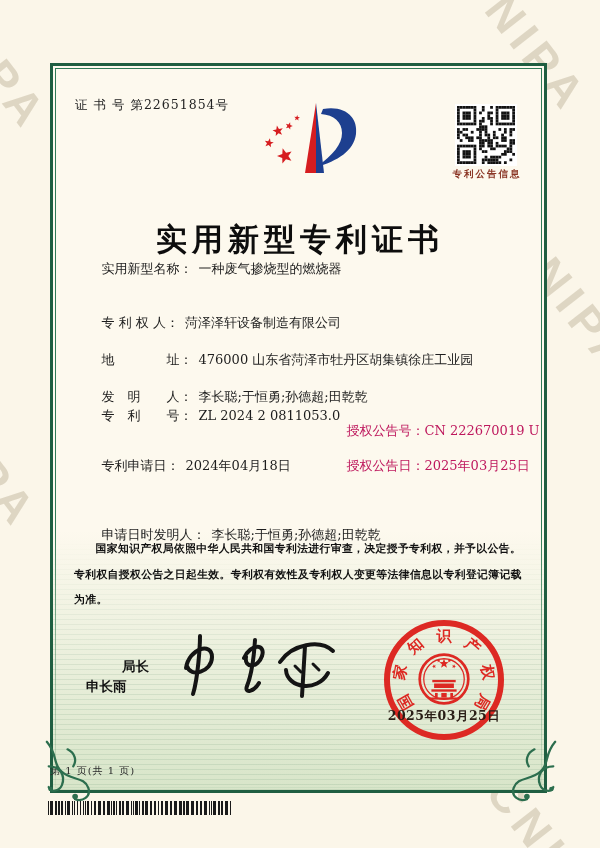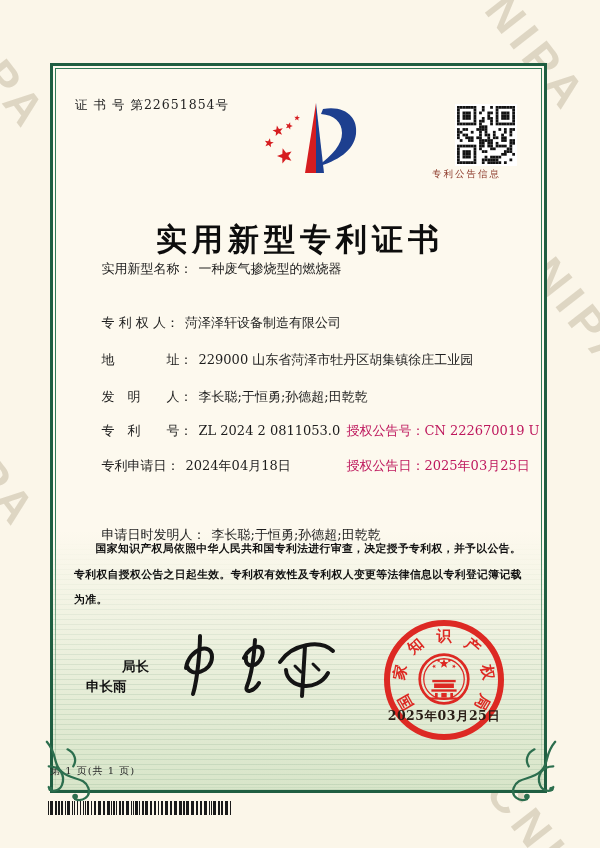--- a/index.html
+++ b/index.html
@@ -23,22 +23,22 @@
   .wave{position:absolute;left:0;right:0;bottom:0;height:250px;
         background:repeating-linear-gradient(0deg,rgba(37,104,66,.10) 0 1px,rgba(37,104,66,0) 1px 5px);
         -webkit-mask-image:linear-gradient(180deg,transparent 0,#000 55%);
         mask-image:linear-gradient(180deg,transparent 0,#000 55%);}
 
   .certno{position:absolute;left:75px;top:97px;font-size:12.5px;color:#222;letter-spacing:1px;}
 
   .logo{position:absolute;left:253px;top:97px;width:106px;height:84px;}
 
   .qr{position:absolute;left:455px;top:104px;width:58px;height:58px;background:#fff;padding:2px;}
-  .qr-caption{position:absolute;left:432px;top:168px;width:110px;text-align:left;
-              font-size:9.5px;color:#8a3524;letter-spacing:2px;font-weight:normal;}
+  .qr-caption{position:absolute;left:432px;top:168px;width:110px;text-align:center;
+              font-size:9.5px;color:#8a3524;letter-spacing:2px;font-weight:bold;}
 
   .title{position:absolute;left:50px;top:176px;width:500px;text-align:center;
          font-size:31px;font-weight:bold;color:#0d0d0d;letter-spacing:5px;margin-top:43px;}
 
   .row{position:absolute;left:85px;font-size:13px;color:#1d1d1d;white-space:pre;}
   .row .lab{display:inline-block;}
   .row .val{margin-left:6px;}
   .col2{position:absolute;left:330px;font-size:13px;color:#be185d;white-space:pre;}
 
   .statement{position:absolute;left:74px;top:536px;width:456px;font-size:10.8px;
@@ -326,27 +326,27 @@
 
   <div class="title">实用新型专利证书</div>
 
   <div class="row" style="top:245px;">
     <span class="lab">实用新型名称：</span><span class="val">一种废气掺烧型的燃烧器</span>
   </div>
   <div class="row" style="top:299px;">
     <span class="lab">专 利 权 人：</span><span class="val">菏泽泽轩设备制造有限公司</span>
   </div>
   <div class="row" style="top:336px;">
-    <span class="lab">地　　　　址：</span><span class="val">229000 山东省菏泽市牡丹区胡集镇徐庄工业园</span>
+    <span class="lab">地　　　　址：</span><span class="val">476000 山东省菏泽市牡丹区胡集镇徐庄工业园</span>
   </div>
   <div class="row" style="top:373px;">
     <span class="lab">发　明　　人：</span><span class="val">李长聪;于恒勇;孙德超;田乾乾</span>
   </div>
 
-  <div class="row" style="top:407px;">
+  <div class="row" style="top:392px;">
     <span class="lab">专　利　　号：</span><span class="val">ZL 2024 2 0811053.0</span>
   </div>
   <div class="col2" style="top:407px;">
     <span class="lab">授权公告号：</span><span class="val">CN 222670019 U</span>
   </div>
   <div class="row" style="top:442px;">
     <span class="lab">专利申请日：</span><span class="val">2024年04月18日</span>
   </div>
   <div class="col2" style="top:442px;">
     <span class="lab">授权公告日：</span><span class="val">2025年03月25日</span>

